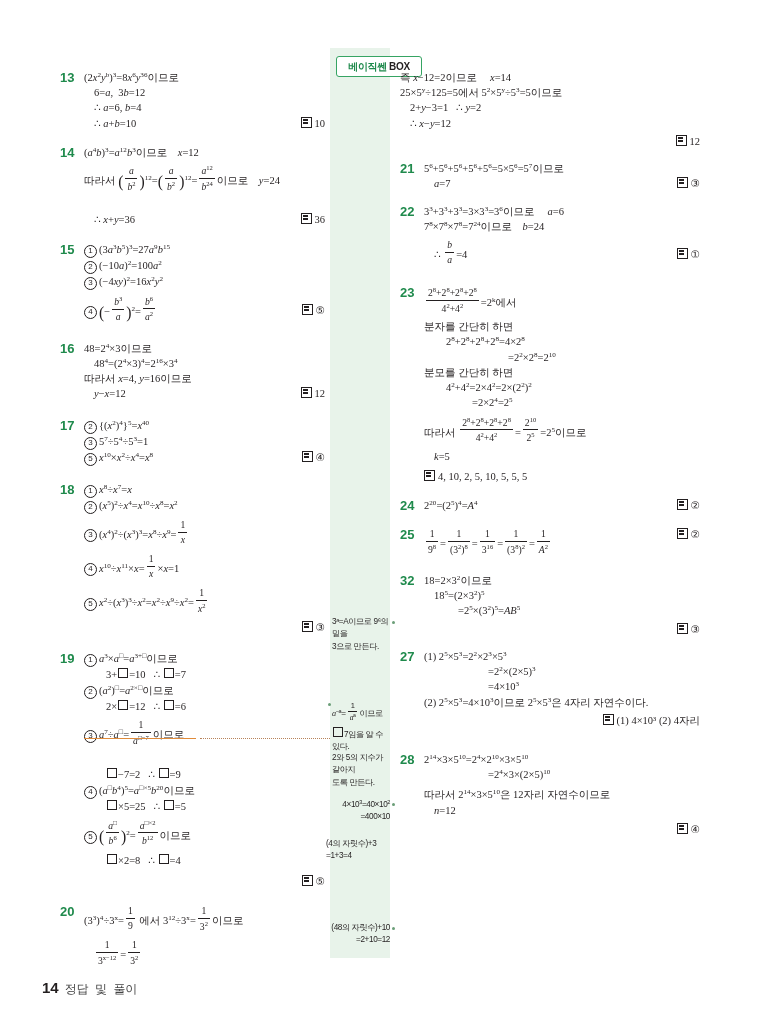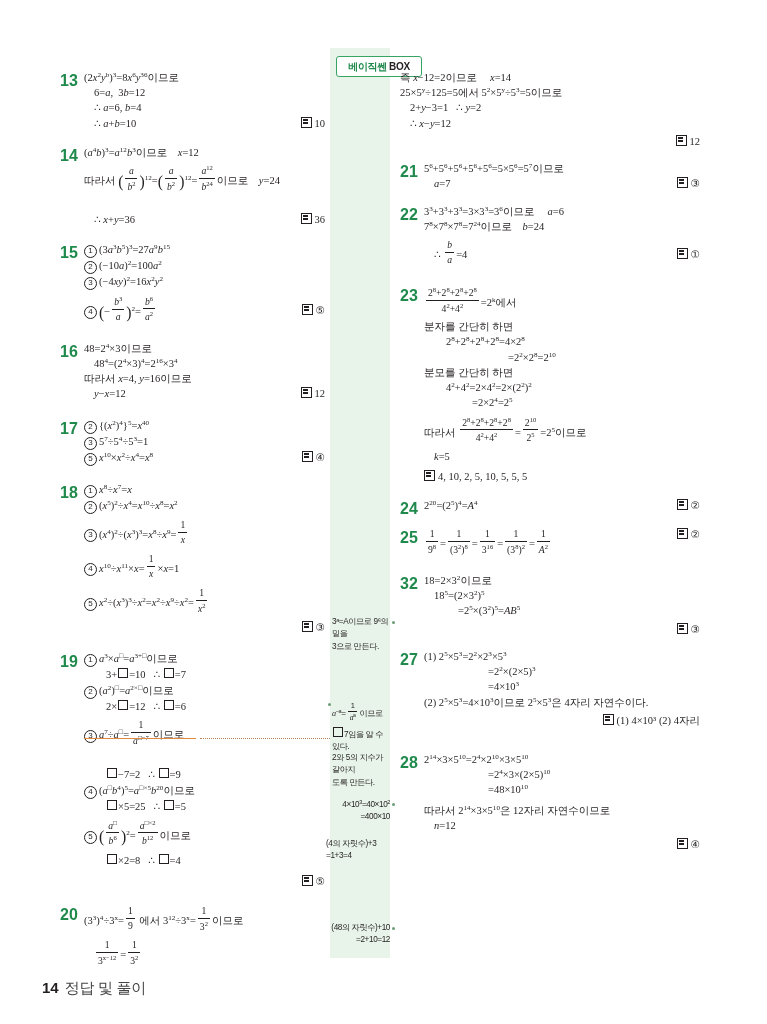--- a/index.html
+++ b/index.html
@@ -68,21 +68,21 @@
     position: relative;
     margin-bottom: 9px;
     padding-left: 24px;
   }
   .num {
     position: absolute;
     left: 0;
     top: -1px;
     font-family: "Liberation Sans", sans-serif;
     font-weight: bold;
-    font-size: 16px;
+    font-size: 13px;
     color: #1f8a4c;
   }
   .line {
     white-space: nowrap;
     position: relative;
   }
   .ind1 { padding-left: 10px; }
   .ind2 { padding-left: 22px; }
   .ind3 { padding-left: 34px; }
   .ind4 { padding-left: 48px; }
@@ -195,22 +195,22 @@
     align-items: baseline;
     gap: 6px;
   }
   .footer .pg {
     font-family: "Liberation Sans", sans-serif;
     font-weight: bold;
     font-size: 15px;
     color: #231f20;
   }
   .footer .ft {
-    font-family: Liberation Sans, sans-serif;
-    font-size: 15px;
+    font-family: Liberation Mono, monospace;
+    font-size: 12px;
     color: #444;
     letter-spacing: -0.3px;
   }
 </style>
 </head>
 <body>
 
 <div class="page">
 
   <div class="center-band"></div>
@@ -391,21 +391,20 @@
       <div class="line">(2) 2<sup>5</sup>×5<sup>3</sup>=4×10<sup>3</sup>이므로 2<sup>5</sup>×5<sup>3</sup>은 4자리 자연수이다.</div>
       <div class="line" style="text-align:right;margin-top:3px;">
         <span><span class="ansbox"></span><span>(1) 4×10³  (2) 4자리</span></span>
       </div>
     </div>
 
     <div class="item" style="margin-top:24px;">
       <span class="num">28</span>
       <div class="line">2<sup>14</sup>×3×5<sup>10</sup>=2<sup>4</sup>×2<sup>10</sup>×3×5<sup>10</sup></div>
       <div class="line ind5">=2<sup>4</sup>×3×(2×5)<sup>10</sup></div>
-      <div class="line ind5">=48×10<sup>10</sup></div>
       <div class="line" style="margin-top:5px;">따라서 2<sup>14</sup>×3×5<sup>10</sup>은 12자리 자연수이므로</div>
       <div class="line ind1"><i>n</i>=12</div>
       <div class="line" style="text-align:right;margin-top:4px;">
         <span><span class="ansbox"></span><span>④</span></span>
       </div>
     </div>
   </div>
 
   <div class="note in-band" style="top:616px;">
     <div>3ᵃ=A이므로 9⁶의 밑을</div>

